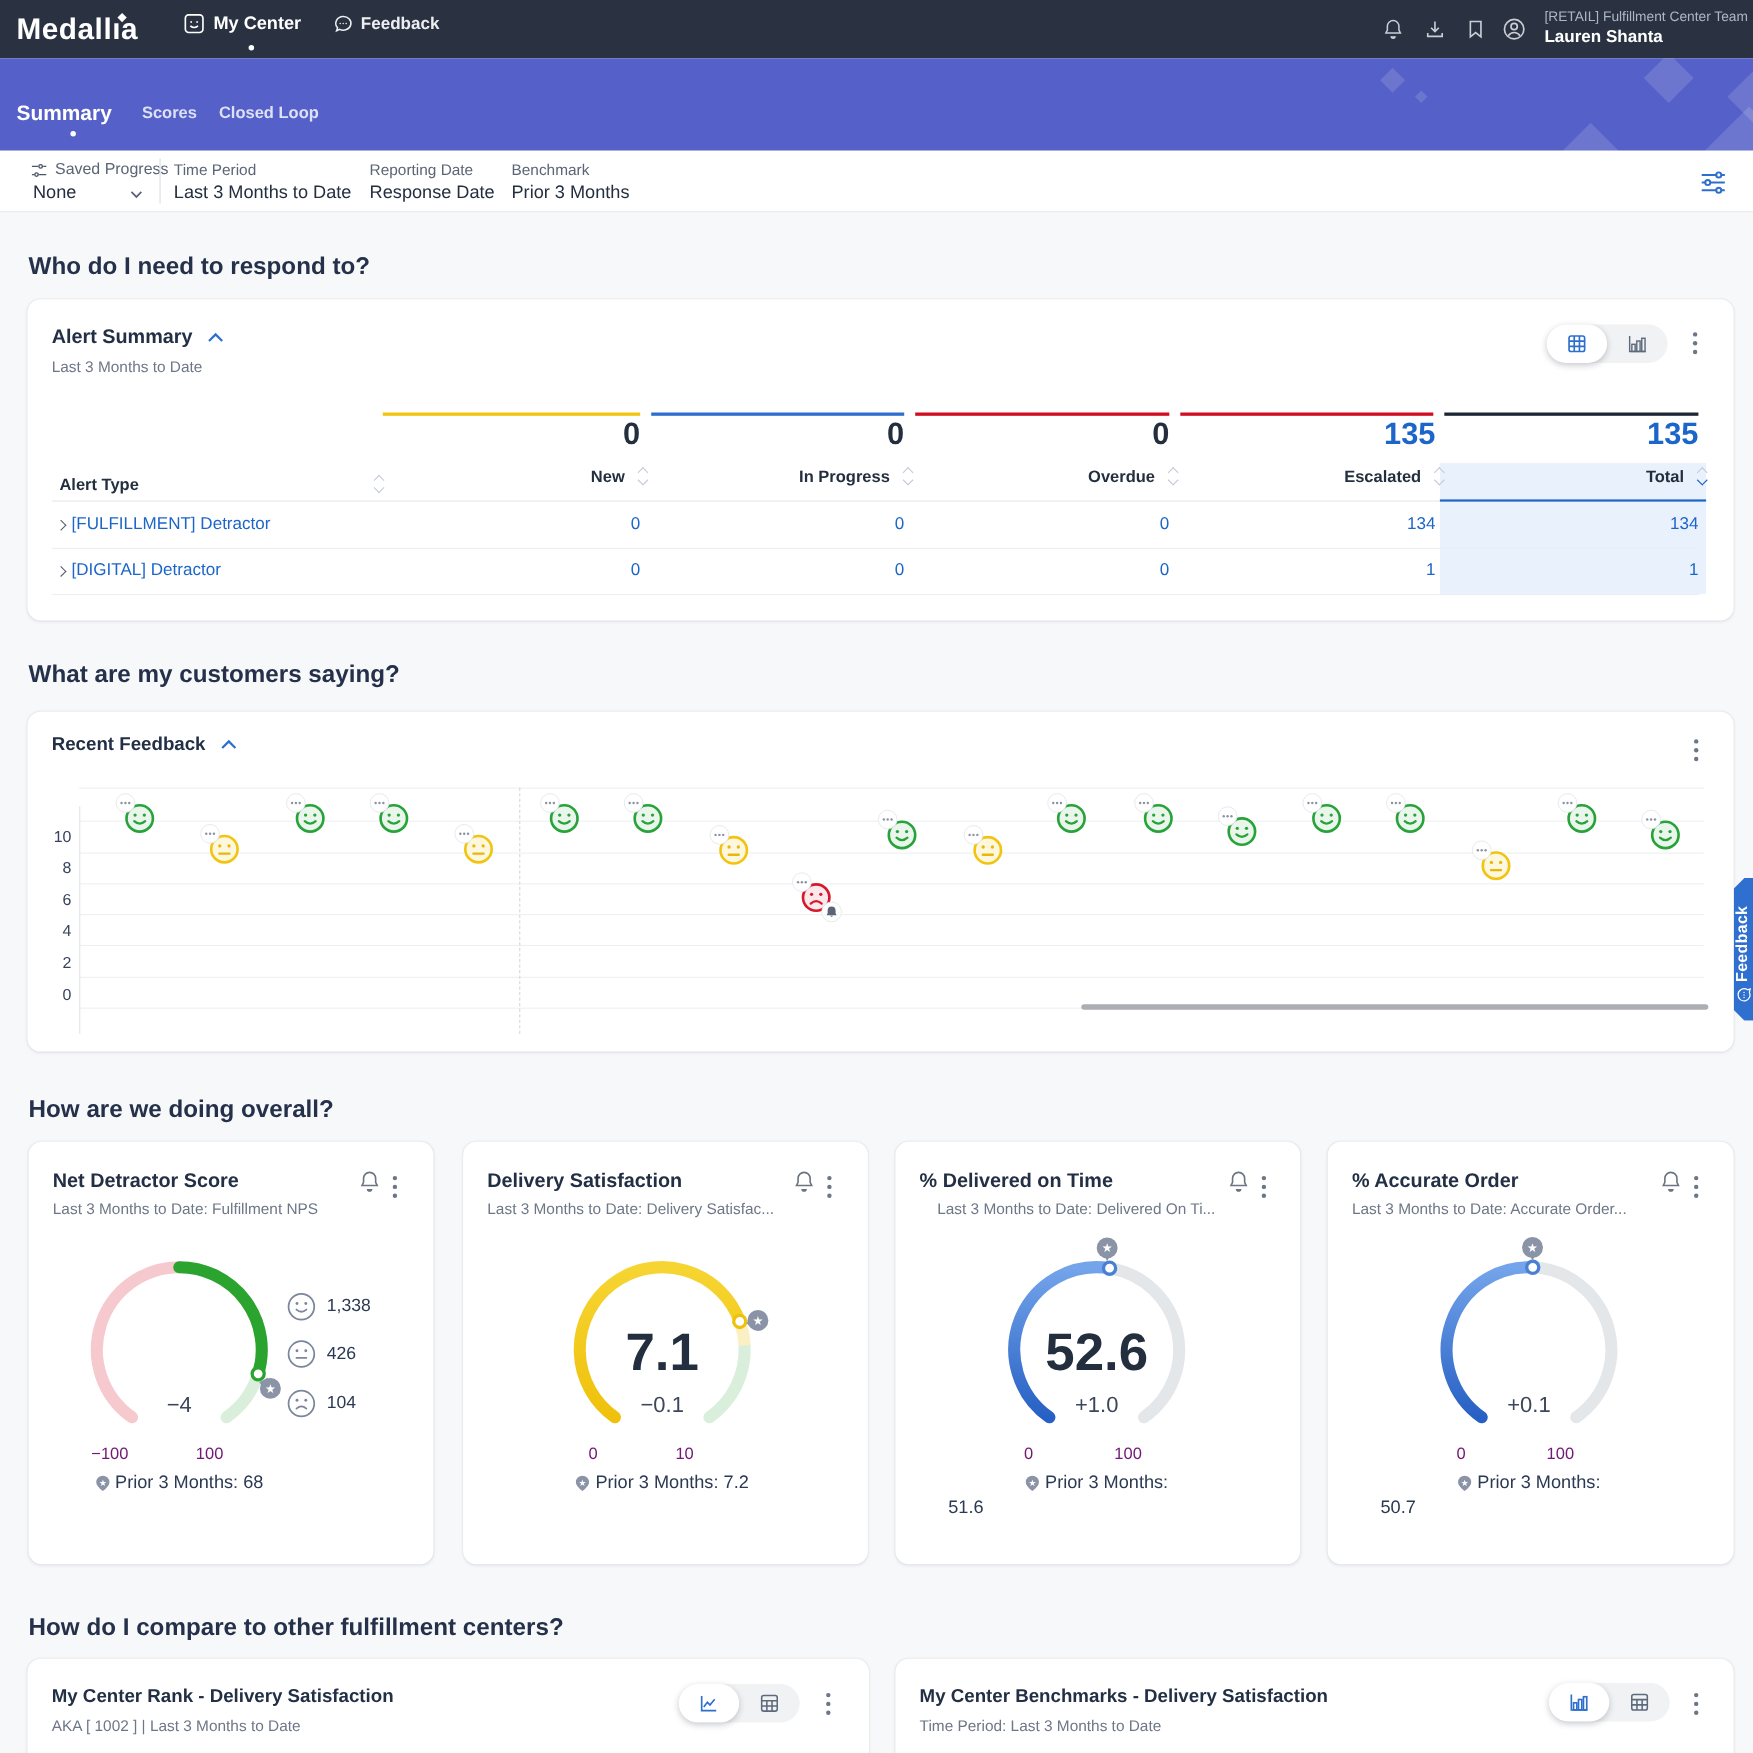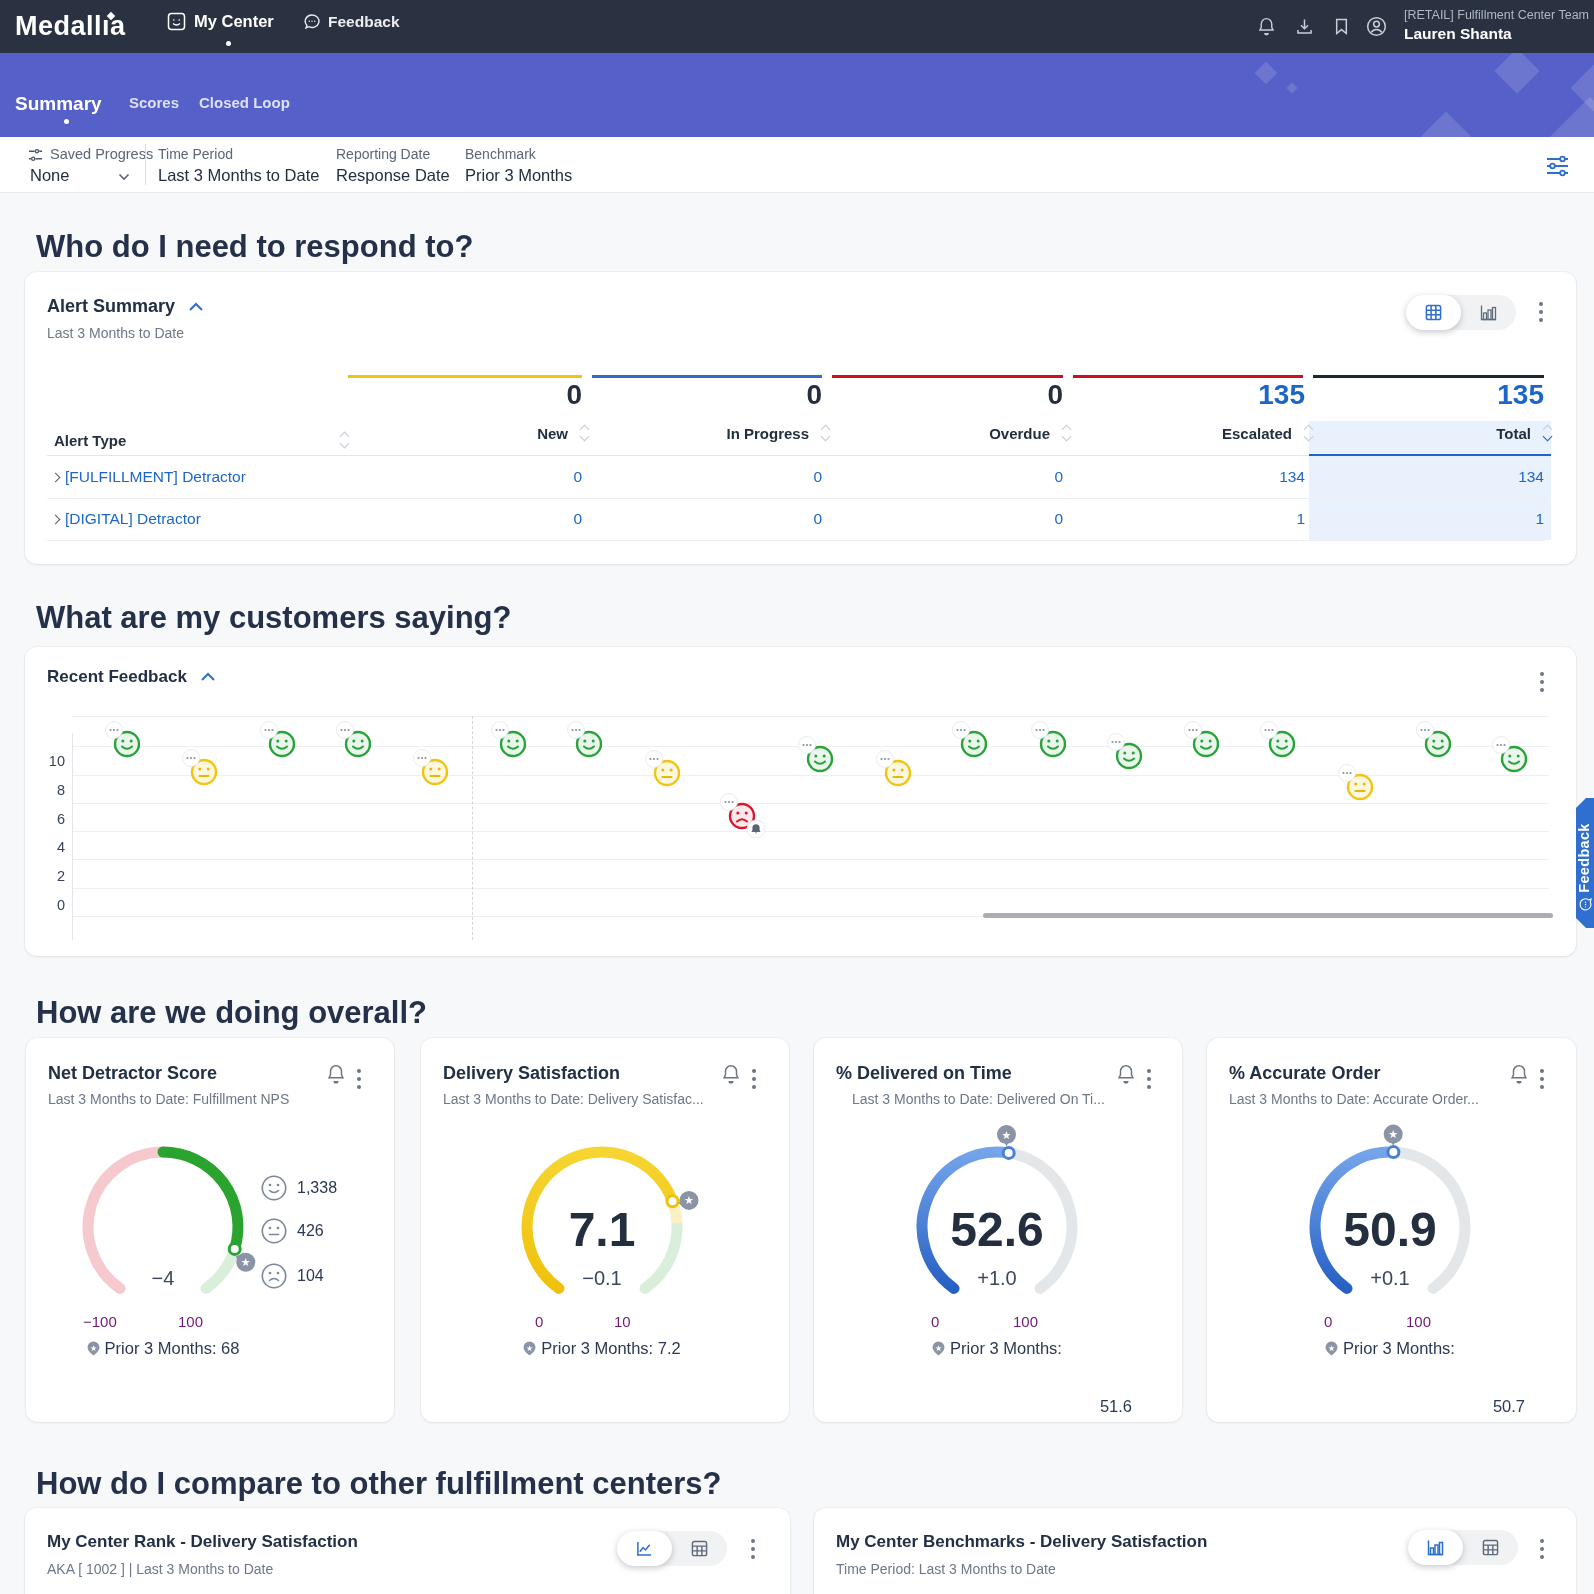--- a/index.html
+++ b/index.html
@@ -18,21 +18,21 @@
 
 .purple { position:absolute; left:0; top:53px; width:1594px; height:84px; background:#5560c8; overflow:hidden; }
 .pdia { position:absolute; background:rgba(255,255,255,0.14); transform:rotate(45deg); }
 .ptab { position:absolute; color:#fff; }
 
 .filterbar { position:absolute; left:0; top:137px; width:1594px; height:56px; background:#fff; border-bottom:1px solid #e7e9ed; }
 .flabel { position:absolute; font-size:14px; color:#5b6575; top:9px; }
 .fvalue { position:absolute; font-size:16.5px; color:#232f3e; top:29px; }
 .fdivider { position:absolute; width:1px; top:7px; height:41px; background:#d9dde3; }
 
-.h2 { position:absolute; left:36px; font-size:31px; font-weight:bold; color:#25304a; }
+.h2 { position:absolute; left:26px; font-size:22px; font-weight:bold; color:#25304a; }
 .card { position:absolute; background:#fff; border-radius:12px; box-shadow:0 1px 3px rgba(30,40,60,0.08), 0 0 0 1px rgba(30,40,60,0.03); }
 .cardtitle { position:absolute; font-size:18px; font-weight:bold; color:#222f44; }
 .cardsub { position:absolute; font-size:14px; color:#6e7787; }
 .kebab { position:absolute; width:4px; }
 .kebab span { display:block; width:4px; height:4px; border-radius:50%; background:#6b7687; margin-bottom:4px; }
 .toggle { position:absolute; height:35px; background:#f1f2f4; border-radius:18px; display:flex; align-items:center; }
 .tseg { width:55px; height:35px; display:flex; align-items:center; justify-content:center; border-radius:18px; }
 .tseg.active { background:#fff; box-shadow:0 2px 6px rgba(30,40,60,0.25); }
 .bignum { top:107px; font-size:28px; font-weight:bold; color:#232f3e; text-align:right; }
 .thead { top:146px; height:30px; display:flex; align-items:center; justify-content:flex-end; font-size:15px; font-weight:bold; color:#232f3e; }
@@ -43,21 +43,21 @@
 .trowlink { font-size:15.5px; color:#1d66c9; height:30px; display:flex; align-items:center; }
 .rowchev { display:inline-block; width:7px; height:7px; border-right:1.8px solid #56606f; border-top:1.8px solid #56606f; transform:rotate(45deg); margin-right:6px; }
 .tval { font-size:15.5px; color:#1d66c9; height:30px; display:flex; align-items:center; justify-content:flex-end; }
 .gline { position:absolute; left:47px; width:1477px; height:1px; background:#edeff2; }
 .ylab { position:absolute; width:34px; text-align:right; font-size:14.5px; color:#37425c; }
 .gbell { position:absolute; top:25px; }
 .gval { position:absolute; top:164px; font-size:48px; font-weight:bold; color:#232f3e; text-align:center; }
 .gdelta { position:absolute; top:229px; font-size:20px; color:#3c4759; text-align:center; }
 .gaxis { position:absolute; top:275px; font-size:15px; color:#701a75; text-align:left; }
 .gprior { position:absolute; top:301px; font-size:16.5px; color:#2b3952; text-align:center; display:flex; align-items:center; justify-content:center; }
-.gprior2 { position:absolute; top:323px; font-size:16.5px; color:#2b3952; text-align:right;margin-top:36px; }
+.gprior2 { position:absolute; top:323px; font-size:16.5px; color:#2b3952; text-align:left; }
 .glcount { position:absolute; font-size:16px; color:#2b3952; line-height:26px; }
 </style>
 </head>
 <body>
 
 <div class="topbar">
   <div class="logo">Medallıa<span class="dia"></span></div>
   <div class="navitem" style="left:167px; font-weight:bold; font-size:16.5px;">
     <svg width="19" height="19" viewBox="0 0 19 19" fill="none" stroke="#fff" stroke-width="1.5" style="margin-right:8px;">
       <rect x="1.5" y="1.5" width="16" height="16" rx="3"></rect>
@@ -450,21 +450,20 @@
   <svg class="abs" style="left:68px; top:74px;" width="230" height="230">
     <path d="M118.4 40.1 A75 75 0 0 1 158 176.4" fill="none" stroke="#e4e7ea" stroke-width="11" stroke-linecap="round"></path>
     <path d="M72 176.4 A75 75 0 0 1 118.4 40.1" fill="none" stroke="url(#bg1)" stroke-width="11" stroke-linecap="round"></path>
     <circle cx="118.4" cy="40.1" r="5.5" fill="#fff" stroke="#4a80d4" stroke-width="3"></circle>
     <g transform="translate(118.2,22.1)">
       <path d="M-5 2 L0 12 L5 2 z" fill="#8a94a6"></path>
       <circle r="9.5" fill="#8a94a6"></circle>
         <text y="4" text-anchor="middle" font-size="11" fill="#fff">★</text>
     </g>
   </svg>
-  <div class="gval" style="left:83px; width:200px;">50.9</div>
   <div class="gdelta" style="left:83px; width:200px;">+0.1</div>
   <div class="gaxis" style="left:117px; width:60px;">0</div>
   <div class="gaxis" style="left:199px; width:60px;">100</div>
   <div class="gprior" style="left:48px; width:270px;"><svg width="13" height="15" viewBox="0 0 13 15" style="margin-right:5px;">
         <path d="M6.5 0.5 a6 6 0 0 1 6 6 q0 3.5 -6 8 q-6 -4.5 -6 -8 a6 6 0 0 1 6 -6 z" fill="#8a94a6"></path>
         <text x="6.5" y="9.5" text-anchor="middle" font-size="8" fill="#fff">★</text>
       </svg>Prior 3 Months:</div>
   <div class="gprior2" style="left:48px; width:270px;">50.7</div>
 </div>
 

